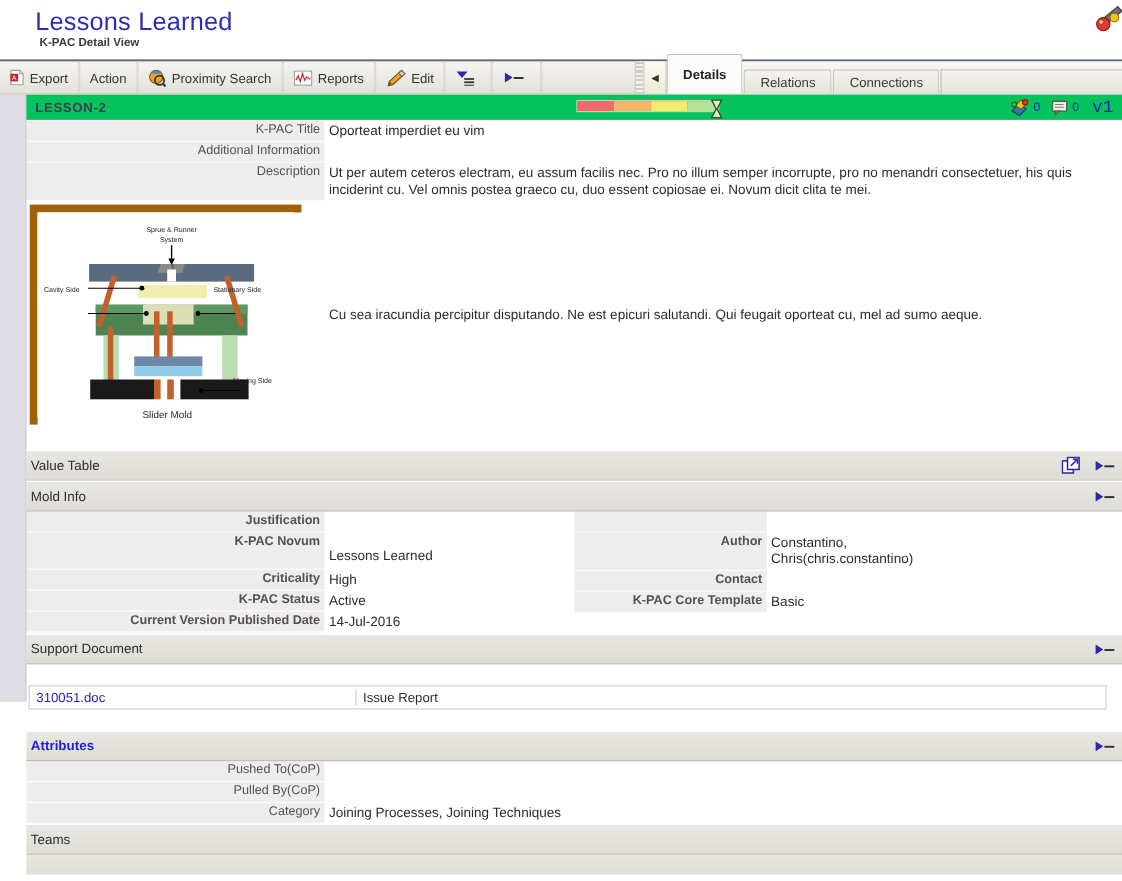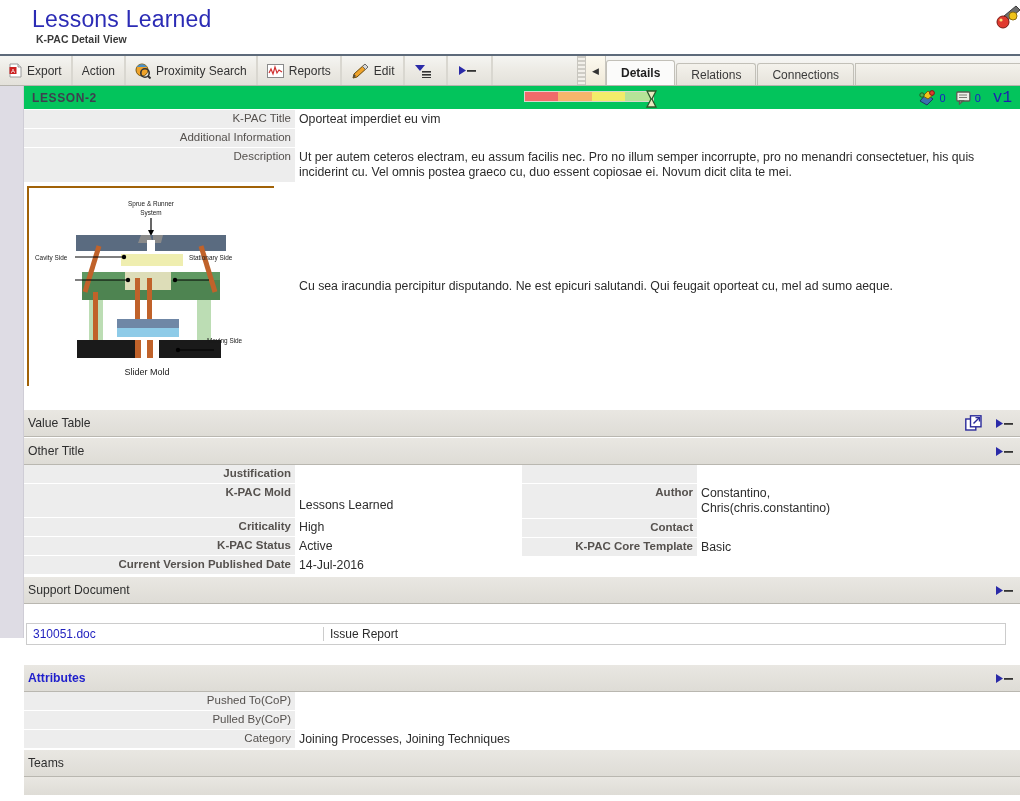--- a/index.html
+++ b/index.html
@@ -99,21 +99,21 @@
     border: 1px solid #c2c0b8;
     border-bottom: none;
     border-radius: 3px 3px 0 0;
     margin-right: 1px;
     cursor: default;
   }
   .tab.active {
     background: #fbfbfa;
     font-weight: bold;
     color: #1f1f1f;
-    height: 25px; margin-top: 5px;
+    height: 36px; margin-top: 5px;
   }
   .tab-filler { flex:1; height: 22px; margin-top:8px;
     background: linear-gradient(to bottom,#f4f2ec,#e6e3db);
     border:1px solid #c2c0b8; border-bottom:none; border-right:none;}
 
   
   .page {
     position: relative;
     background: #eceaf0;
     height: 552px;
@@ -188,21 +188,21 @@
   .col { flex: 1 1 50%; }
   .col .flabel { width: 175px; flex: 0 0 175px; font-weight: bold; }
   .col.left .flabel { width: 271px; flex: 0 0 271px; }
 
   
   .diagram-row { display: flex; }
   .diagram-box {
     width: 247px; flex: 0 0 247px;
     height: 200px;
     background: #ffffff;
-    border: 2px solid #a16207;
+    border: 7px solid #a16207;
     margin: 3px;
     position: relative;
   }
   .diagram-text {
     flex: 1;
     display: flex;
     align-items: center;
     padding-left: 22px;
     font-size: 12.3px;
     color: #2c2c2c;
@@ -478,39 +478,39 @@
         <span class="ico">
           <svg width="20" height="13" viewBox="0 0 20 13">
             <path d="M2 2 L9 6.5 L2 11 Z" fill="#2a2aa8"></path>
             <rect x="10" y="6" width="9" height="1.8" fill="#333"></rect>
           </svg>
         </span>
       </span>
     </div>
 
     <div class="sect">
-      <span>Other Title</span>
+      <span>Mold Info</span>
       <span class="sect-actions">
         <span class="ico">
           <svg width="20" height="13" viewBox="0 0 20 13">
             <path d="M2 2 L9 6.5 L2 11 Z" fill="#2a2aa8"></path>
             <rect x="10" y="6" width="9" height="1.8" fill="#333"></rect>
           </svg>
         </span>
       </span>
     </div>
 
     <div class="two-col" style="background:#fff">
       <div class="col left">
         <div class="frow">
             <div class="flabel">Justification</div>
             <div class="fvalue"></div>
           </div>
         <div class="frow" style="min-height:34px">
-            <div class="flabel">K-PAC Mold</div>
+            <div class="flabel">K-PAC Novum</div>
             <div class="fvalue" style="padding-top:14px">Lessons Learned</div>
           </div>
         <div class="frow">
             <div class="flabel">Criticality</div>
             <div class="fvalue">High</div>
           </div>
         <div class="frow">
             <div class="flabel">K-PAC Status</div>
             <div class="fvalue">Active</div>
           </div>

